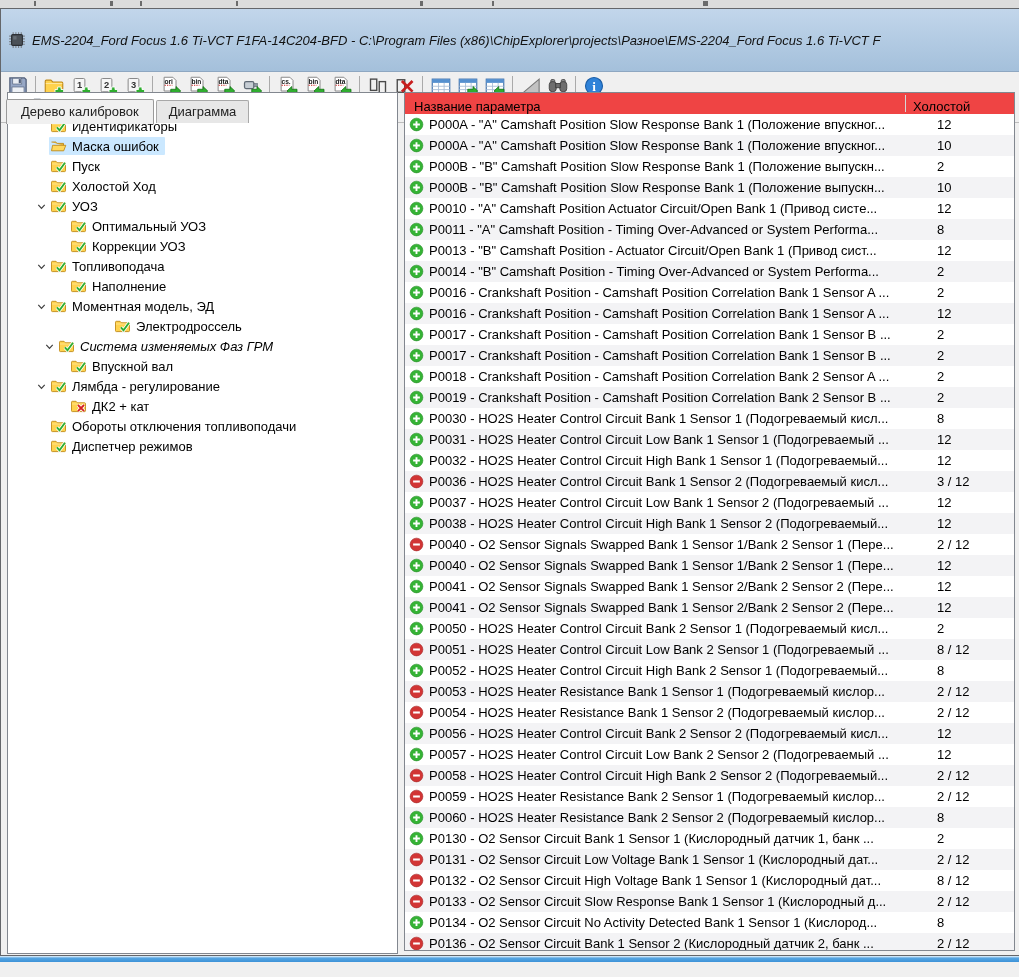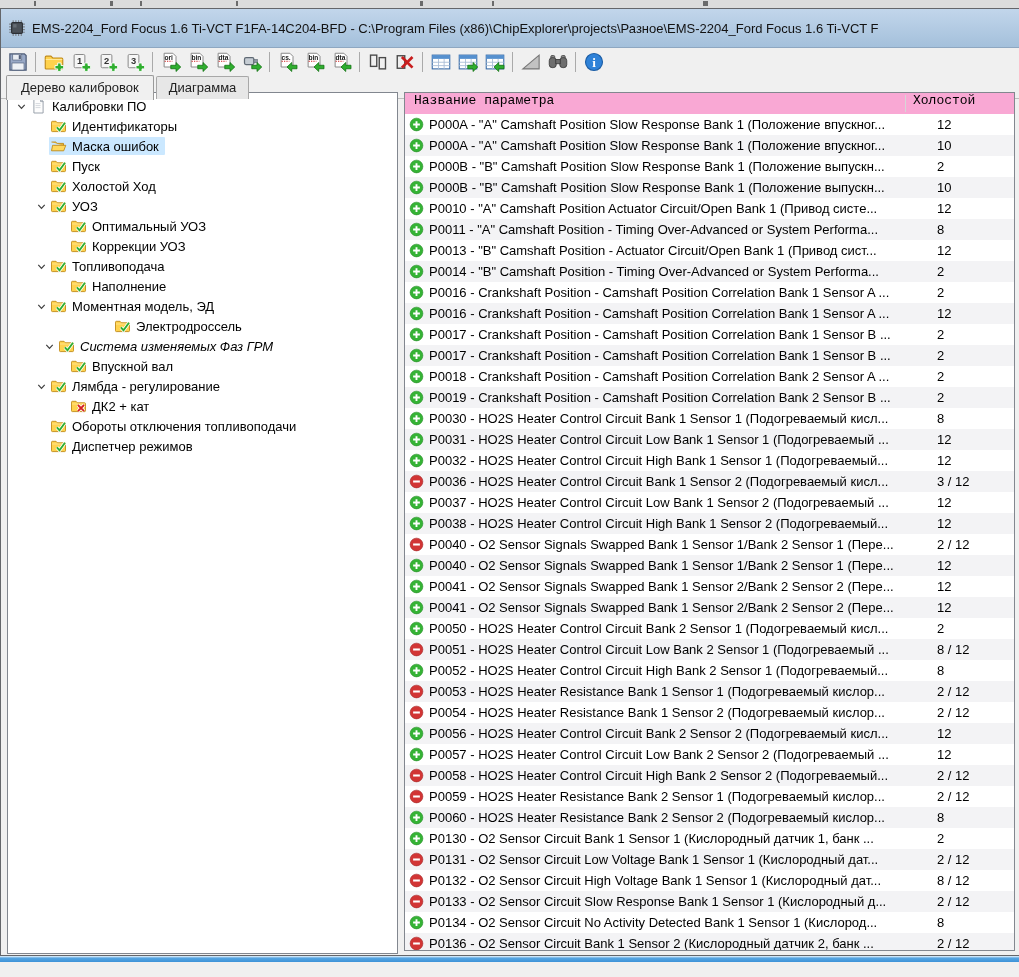--- a/index.html
+++ b/index.html
@@ -12,23 +12,23 @@
   
   .bg-strip{position:absolute;left:0;top:0;width:1019px;height:8px;background:#dcdcdc;border-bottom:1px solid #8f8f8f;}
   .bg-strip i{position:absolute;top:1px;height:5px;background:#6b6b6b;display:block;}
 
   .window{
     position:absolute;left:0;top:8px;width:1019px;height:948px;
     border:1px solid #64666a;border-right:none;box-sizing:border-box;
     background:#f0f0f0;
   }
   .titlebar{
-    height:30px;display:flex;align-items:center;padding:4px 7px;
+    height:30px;display:flex;align-items:center;padding:16px 7px;
     background:linear-gradient(#c2d6eb,#a4c0db);
-    border-bottom:1px solid #8ea7c1;white-space:nowrap;overflow:hidden;
+    border-bottom:1px solid #8ea7c1;white-space:nowrap;overflow:hidden;font-style:italic;
   }
   .title-icon{width:18px;height:18px;margin-right:6px;flex:0 0 auto;}
   .title-icon svg{width:18px;height:18px;display:block;}
   .title-text{font-size:13px;color:#121212;}
 
   .toolbar{height:27px;display:flex;align-items:center;padding:0 3px;background:#f0f0f0;}
   .tb-btn{width:25px;height:24px;display:flex;align-items:center;justify-content:center;border:1px solid transparent;border-radius:2px;}
   .tb-btn svg{width:20px;height:20px;display:block;}
   .tb-sep{width:1px;height:20px;background:#aaaaaa;margin:0 4px;flex:0 0 auto;}
 
@@ -51,21 +51,21 @@
   .node-body{display:flex;align-items:center;padding:1px 4px 1px 1px;border-radius:1px;}
   .node-body.selected{background:#cbe8ff;}
   .node-icon{width:17px;height:16px;margin-right:5px;flex:0 0 auto;}
   .node-icon svg{width:17px;height:16px;display:block;}
   .node-label{padding-right:2px;}
 
   .grid-panel{
     position:absolute;left:403px;top:83px;width:611px;height:859px;
     background:#ffffff;border:1px solid #82878f;box-sizing:border-box;overflow:hidden;
   }
-  .grid-header{height:21px;display:flex;align-items:flex-start;position:relative;background:#f9a8d4;font-family:Liberation Mono, monospace;}
+  .grid-header{height:21px;display:flex;align-items:flex-end;position:relative;background:#ef4444;}
   .h-name{padding-left:9px;}
   .h-sep{position:absolute;left:500px;top:2px;height:17px;width:1px;background:#d6d6d6;}
   .h-value{position:absolute;left:508px;}
   .grid-row{height:21px;display:flex;align-items:center;background:#ffffff;}
   .grid-row.alt{background:#f3f3f5;}
   .row-icon{width:15px;height:15px;margin:0 5px 0 4px;flex:0 0 auto;}
   .row-icon svg{width:15px;height:15px;display:block;}
   .row-name{width:476px;white-space:nowrap;overflow:hidden;flex:0 0 auto;}
   .row-value{padding-left:32px;white-space:nowrap;}
 

